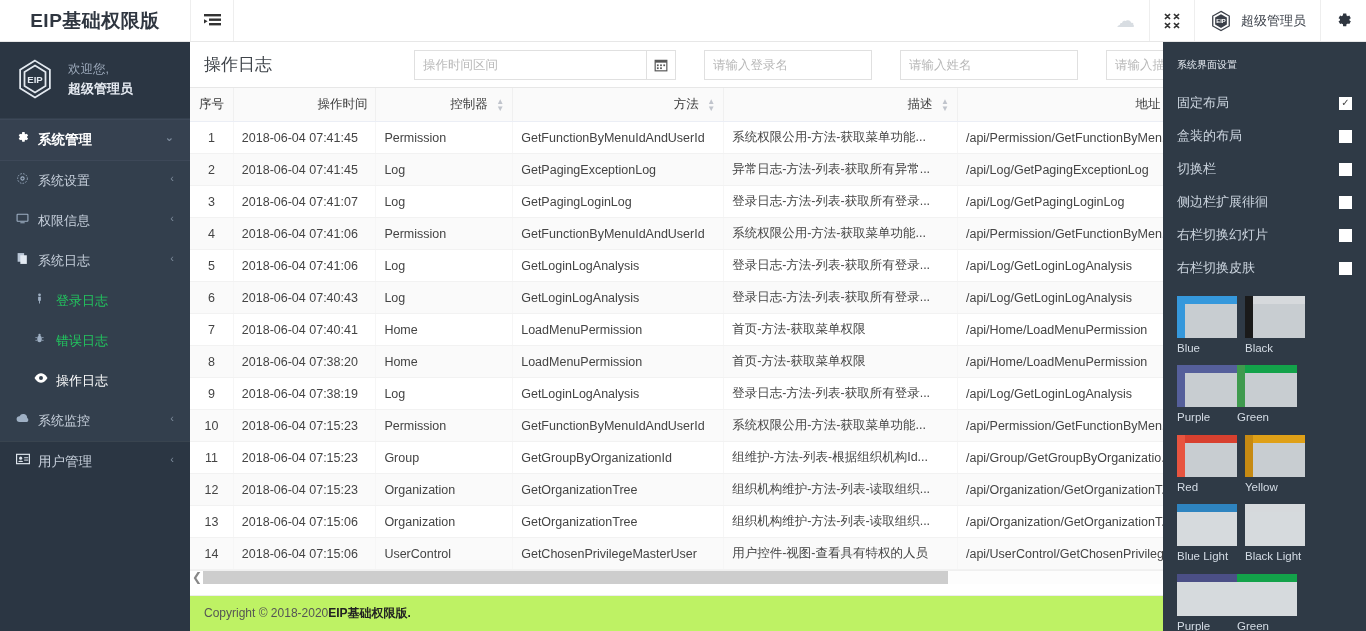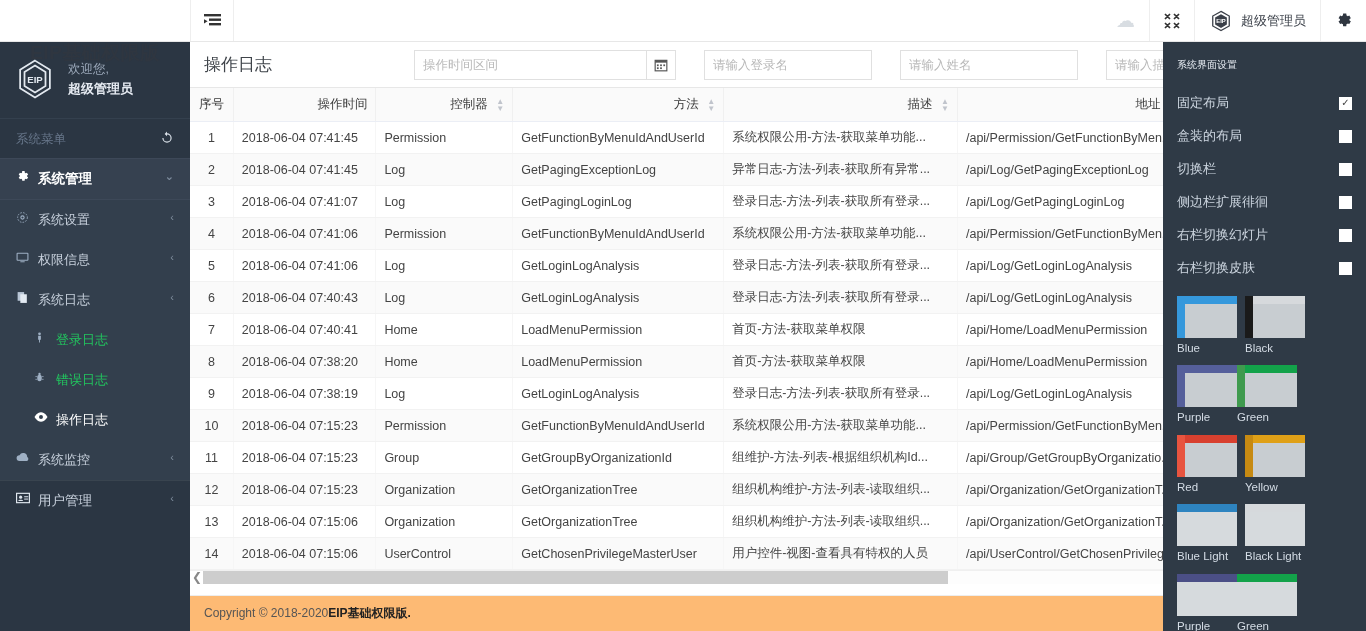--- a/index.html
+++ b/index.html
@@ -15,21 +15,20 @@
   
   .topbar {
     position: absolute; top: 0; left: 0; width: 1366px; height: 42px;
     background: #ffffff; border-bottom: 1px solid #e7e7e7;
     display: flex; align-items: stretch; z-index: 30;
   }
   .brand {
     width: 190px; height: 41px; display: flex; align-items: center;
     justify-content: center; font-size: 19px; font-weight: bold; color: #2f3640;
     letter-spacing: .5px;
-    margin-top: 32px;
   }
   .topbar-toggle {
     width: 44px; display: flex; align-items: center; justify-content: center;
     border-left: 1px solid #eee; border-right: 1px solid #eee; cursor: pointer;
   }
   .topbar-spacer { flex: 1; }
   .topbar-item {
     display: flex; align-items: center; justify-content: center;
     padding: 0 14px; border-left: 1px solid #eee; cursor: pointer; color: #555;
   }
@@ -174,21 +173,21 @@
   .pg-size-val { padding: 0 10px; font-size: 12.5px; color: #555; min-width: 68px; }
   .pg-size-btn {
     width: 22px; height: 26px; background: #f0f0f0; border-left: 1px solid #e0e0e0;
     display: flex; align-items: center; justify-content: center; color: #777;
     font-size: 10px; cursor: pointer;
   }
 
   
   .footer {
     position: absolute; bottom: 0; left: 190px; width: 1176px; height: 36px;
-    border-top: 1px solid #ededed; background: #fdba74;
+    border-top: 1px solid #ededed; background: #bef264;
     display: flex; align-items: center; justify-content: space-between;
     padding: 0 14px; font-size: 12px; color: #555; text-align: center;
   }
   .footer b { color: #222; }
   .footer .ver { color: #555; }
 
   
   .rpanel {
     position: absolute; top: 42px; right: 0; width: 203px; height: 589px;
     background: #2f3a46; color: #cfd8e2; padding: 12px 14px; z-index: 40;
@@ -266,28 +265,20 @@
           <polygon points="24,8.5 36,15.9 36,32.1 24,39.5 12,32.1 12,15.9" fill="none" stroke="#e3e9f0" stroke-width="2"></polygon>
           <text x="24" y="28" font-size="11" fill="#e3e9f0" text-anchor="middle" font-family="Liberation Sans, sans-serif" font-weight="bold">EIP</text>
         </svg>
       </span>
       <div class="side-user-text">
         <div class="welcome">欢迎您,</div>
         <div class="name">超级管理员</div>
       </div>
     </div>
 
-    <div class="side-section">
-      <span>系统菜单</span>
-      <span class="side-refresh">
-        <svg width="14" height="14" viewBox="0 0 24 24">
-          <path fill="#dde4ec" d="M12 4V1L8 5l4 4V6a6 6 0 11-6 6H4a8 8 0 108-8z"></path>
-        </svg>
-      </span>
-    </div>
 
     <ul class="menu">
       <li class="menu-item top-level">
         <span class="mi-ico">
           <svg width="13" height="13" viewBox="0 0 24 24">
               <path fill="#fff" d="M12 8a4 4 0 100 8 4 4 0 000-8zm10.4 5.2l-2-1.2c.1-.6.1-1.4 0-2l2-1.2-2.2-3.8-2.2.9c-.5-.4-1.1-.8-1.7-1L15.9 2h-4.4l-.4 2.9c-.6.2-1.2.6-1.7 1l-2.2-.9L5 8.8l2 1.2c-.1.6-.1 1.4 0 2l-2 1.2 2.2 3.8 2.2-.9c.5.4 1.1.8 1.7 1l.4 2.9h4.4l.4-2.9c.6-.2 1.2-.6 1.7-1l2.2.9 2.2-3.8z"></path>
             </svg>
         </span>
         <span class="mi-label">系统管理</span>
         <span class="mi-arrow">⌄</span>

